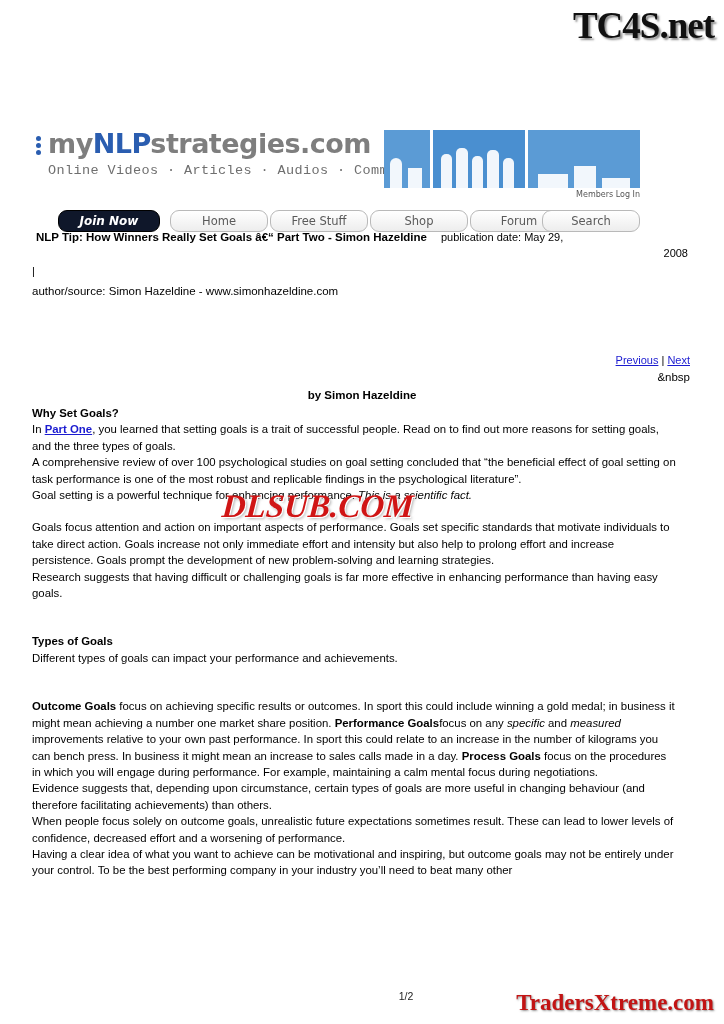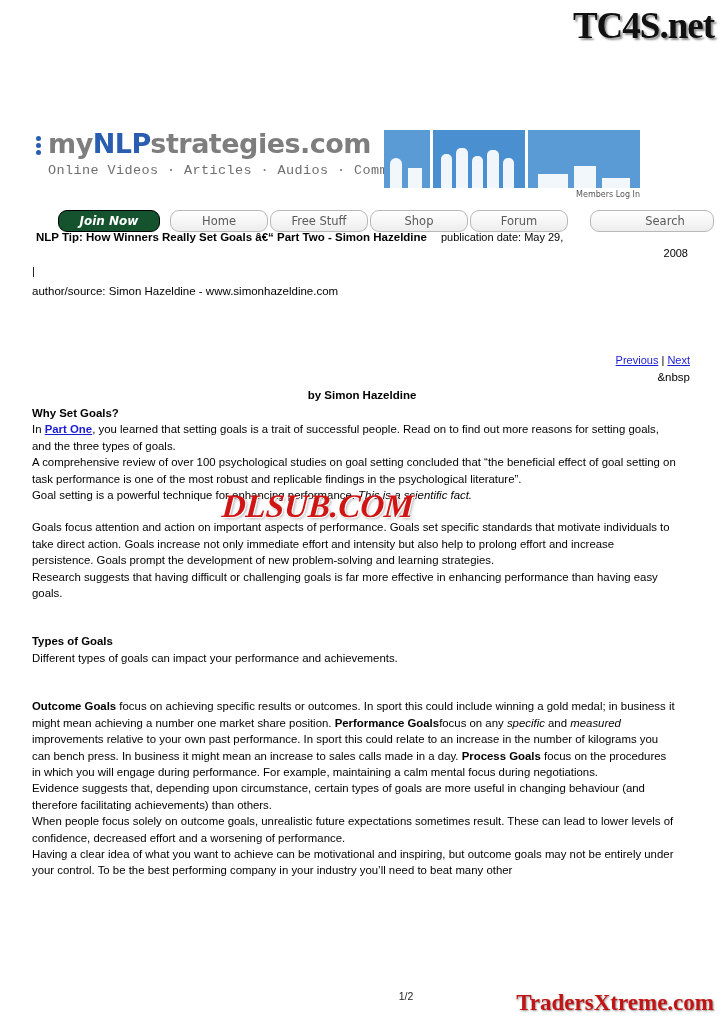--- a/index.html
+++ b/index.html
@@ -127,21 +127,21 @@
     line-height: 20px;
     text-align: center;
     font-family: "DejaVu Sans", sans-serif;
     font-size: 11.5px;
     color: #5a5a5a;
     border: 1px solid #b9b9b9;
     border-radius: 9px;
     background: linear-gradient(#ffffff, #ededed);
   }
   .navitem.join {
-    background: #14532d;
+    background: #0f172a;
     color: #ffffff;
     border-color: #000;
     font-weight: bold;
     font-style: italic;
     font-size: 12px;
   }
 
   
   .title-row {
     position: absolute;
@@ -300,21 +300,21 @@
       </div>
     </div>
     <div class="members-log">Members Log In</div>
 
     <div class="navbar">
       <div class="navitem join" style="left:0px;width:100px;">Join Now</div>
       <div class="navitem" style="left:112px;width:96px;">Home</div>
       <div class="navitem" style="left:212px;width:96px;">Free Stuff</div>
       <div class="navitem" style="left:312px;width:96px;">Shop</div>
       <div class="navitem" style="left:412px;width:96px;">Forum</div>
-      <div class="navitem" style="left:532px;width:96px;padding-left:26px;">Search</div>
+      <div class="navitem" style="left:484px;width:96px;">Search</div>
     </div>
   </div>
 
   <div class="title-row">
     <span class="title-main">NLP Tip: How Winners Really Set Goals â€“ Part Two - Simon Hazeldine</span><span class="pubdate">publication date: May 29,</span>
     <span class="pubdate2">2008</span>
   </div>
   <div class="pipe-line">|</div>
   <div class="author-line">author/source: Simon Hazeldine - www.simonhazeldine.com</div>
 

